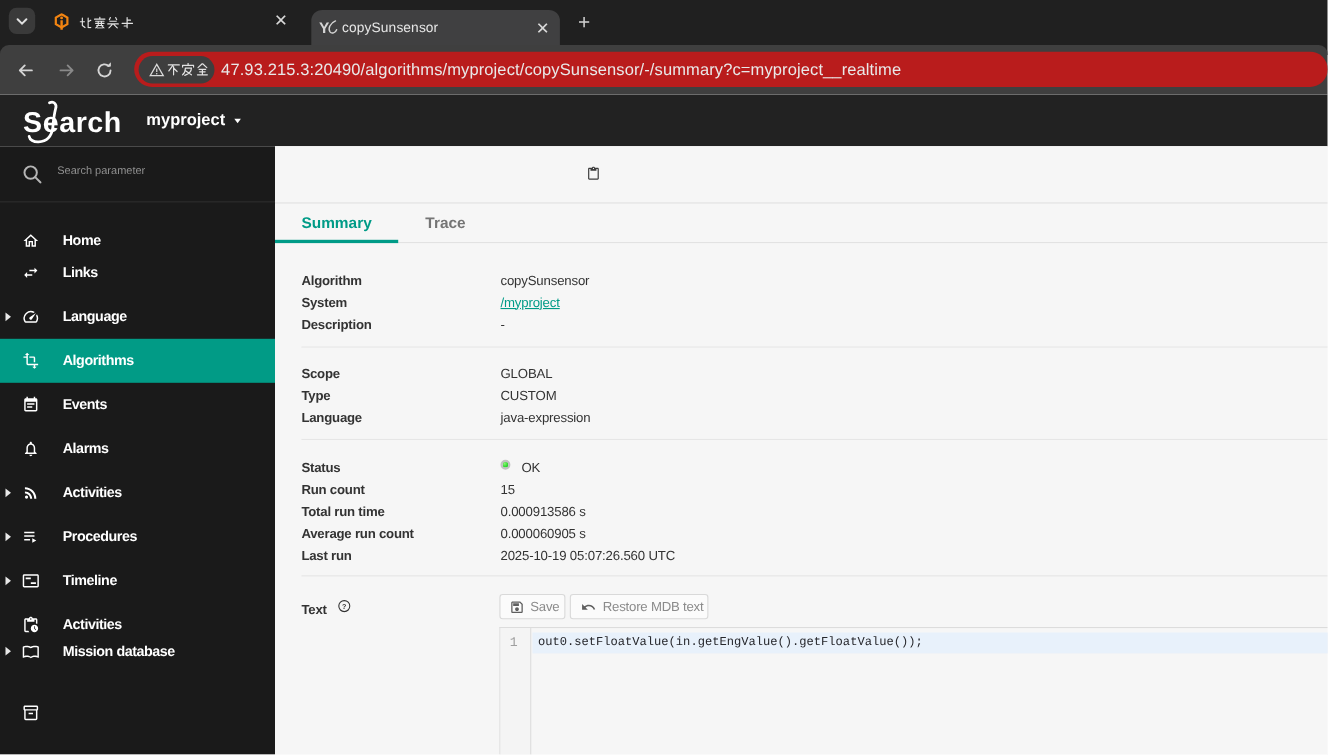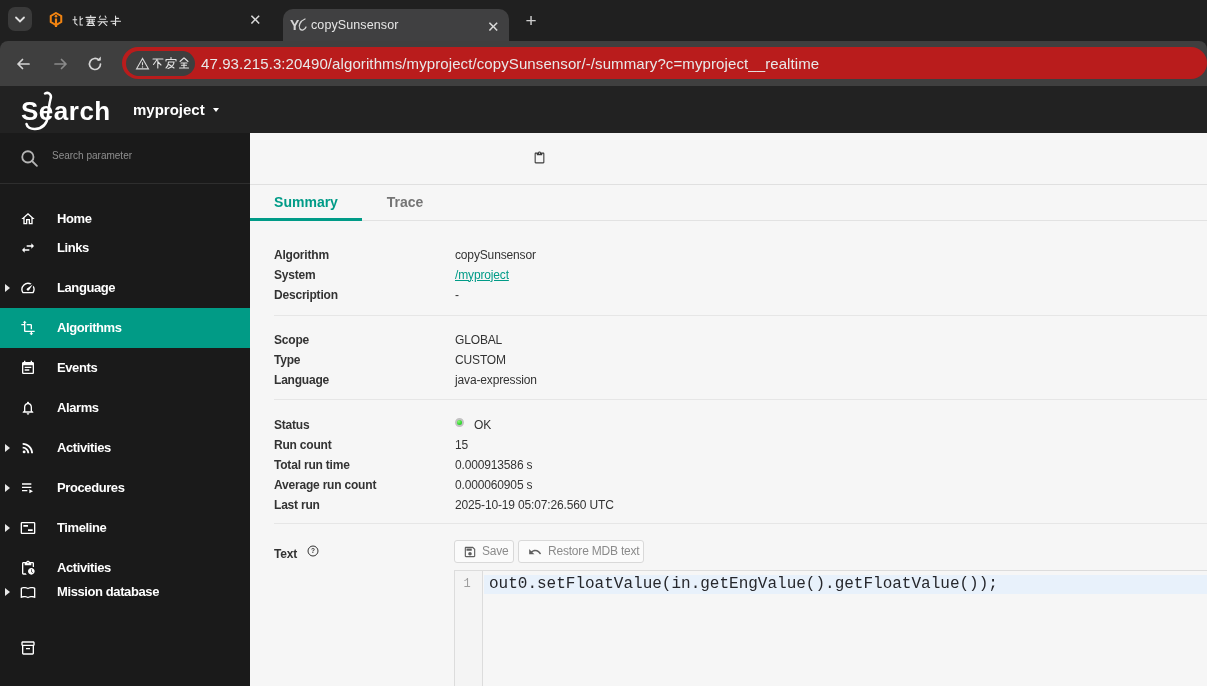--- a/index.html
+++ b/index.html
@@ -44,21 +44,21 @@
 .val{position:absolute;left:205px;font-size:12px;letter-spacing:-0.15px;color:#333;line-height:18px;white-space:nowrap}
 .val a{color:#009b87}
 .hr{position:absolute;left:24px;width:933px;height:1px;background:#e6e6e6}
 
 .btn{position:absolute;height:23px;border:1px solid #d9d9d9;border-radius:3px;background:#fbfbfb;font-size:12px;letter-spacing:-0.2px;color:#8b8b8b;line-height:21px;white-space:nowrap}
 
 #editor{left:204px;top:437px;width:753px;height:116px;border-top:1px solid #dcdcdc;border-left:1px solid #dcdcdc}
 #gutter{left:0;top:0;width:28px;height:115px;background:#f4f4f4;border-right:1px solid #dcdcdc}
 #lineno{left:0;top:4px;width:24px;text-align:center;font-family:"Liberation Mono",monospace;font-size:12px;color:#9e9e9e;line-height:19px}
 #activeline{left:29px;top:4px;width:724px;height:19px;background:#e8f1fb}
-#codetext{left:34px;top:4px;font-family:"Liberation Mono",monospace;font-size:16px;color:#26272c;line-height:19px;white-space:pre}
+#codetext{left:34px;top:4px;font-family:"Liberation Mono",monospace;font-size:11px;color:#26272c;line-height:19px;white-space:pre}
 svg{display:block}
 </style>
 </head>
 <body>
 
 <div class="abs" id="tabstrip">
   <div class="abs" id="tabsearch">
       <svg width="24" height="24" viewBox="0 0 24 24">
         <path d="M8 10.5l4 4 4-4" stroke="#e0e0e0" stroke-width="1.8" fill="none" stroke-linecap="round"></path>
       </svg>

